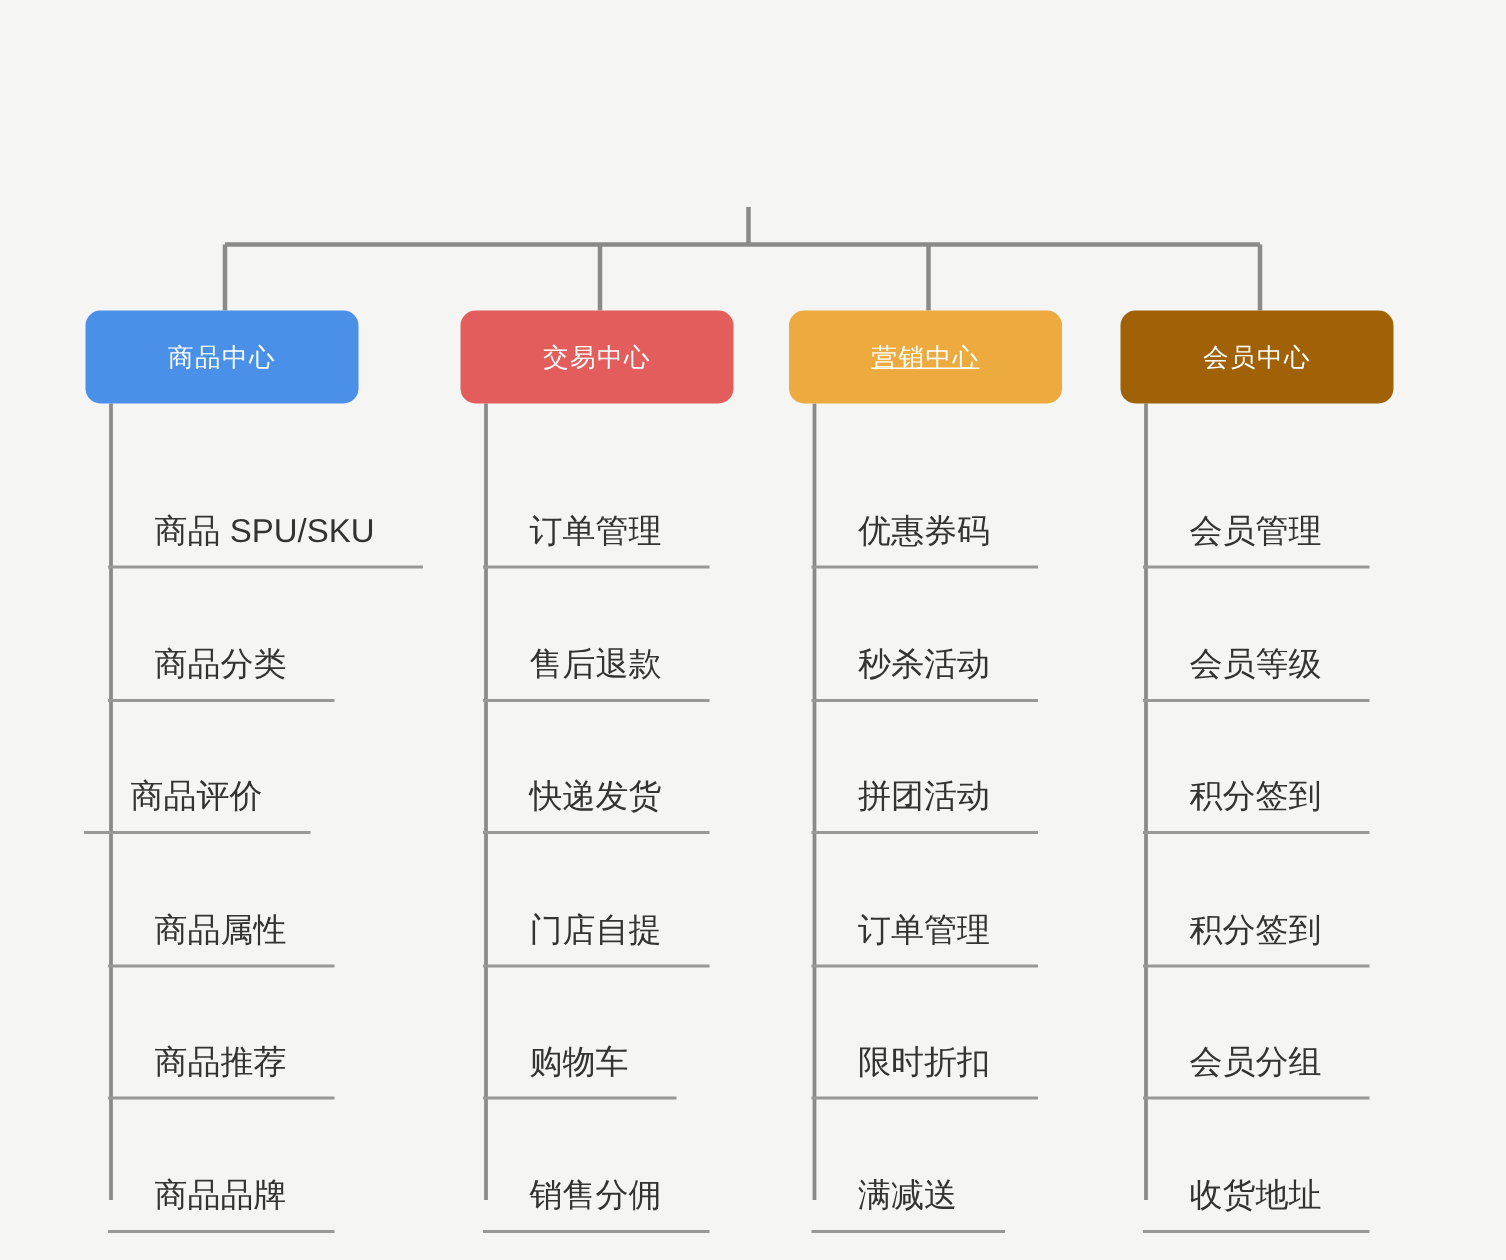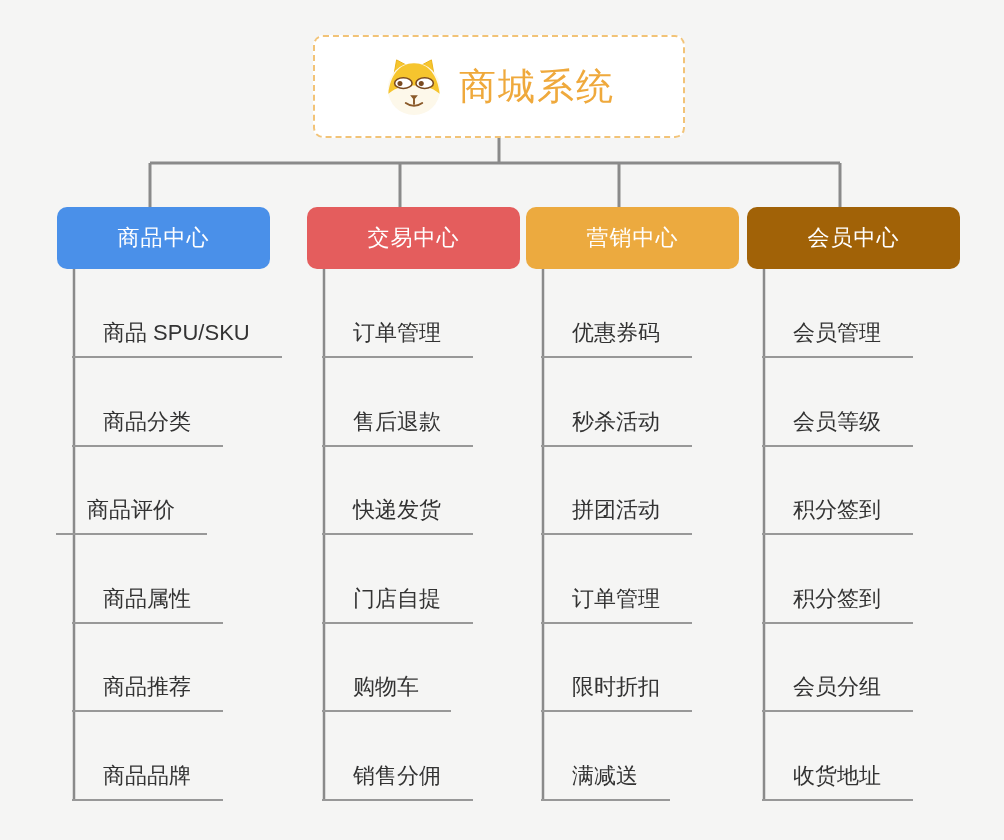--- a/index.html
+++ b/index.html
@@ -12,31 +12,31 @@
 
   .root-node {
     position:absolute; left:313px; top:35px; width:372px; height:103px;
     background:#ffffff; border:2px dashed #f2c377; border-radius:10px;
     display:flex; align-items:center; justify-content:center; gap:14px;
     z-index:3;
   }
   .root-title { font-size:37px; letter-spacing:2px; color:#efa93c; }
 
   .branch-header {
-    position:absolute; width:213px; height:62px; border-radius:10px;
+    position:absolute; width:182px; height:62px; border-radius:10px;
     display:flex; align-items:center; justify-content:center;
-    color:#ffffff; font-size:22px; letter-spacing:1px; z-index:3;
+    color:#ffffff; font-size:17px; letter-spacing:1px; z-index:3;
   }
 
   .leaf {
     position:absolute; height:40px; z-index:2;
     display:flex; align-items:flex-end;
     padding:0 32px 8px 31px;
     border-bottom:2px solid #989898;
-    font-size:22px; color:#333333; white-space:nowrap;
+    font-size:22px; color:#333333; white-space:nowrap;margin-top:21px;
   }
 
   .dog-icon { width:62px; height:60px; display:inline-block; flex:0 0 auto; }
 </style>
 </head>
 <body>
 
 <div class="canvas">
 
   <svg class="connectors" width="1004" height="840" id="connector-svg">
@@ -45,60 +45,41 @@
       <line x1="150" y1="163" x2="150" y2="207" stroke="#8a8a8a" stroke-width="3"></line>
       <line x1="74" y1="269" x2="74" y2="800" stroke="#8a8a8a" stroke-width="2.5"></line>
       <line x1="400" y1="163" x2="400" y2="207" stroke="#8a8a8a" stroke-width="3"></line>
       <line x1="324" y1="269" x2="324" y2="800" stroke="#8a8a8a" stroke-width="2.5"></line>
       <line x1="619" y1="163" x2="619" y2="207" stroke="#8a8a8a" stroke-width="3"></line>
       <line x1="543" y1="269" x2="543" y2="800" stroke="#8a8a8a" stroke-width="2.5"></line>
       <line x1="840" y1="163" x2="840" y2="207" stroke="#8a8a8a" stroke-width="3"></line>
       <line x1="764" y1="269" x2="764" y2="800" stroke="#8a8a8a" stroke-width="2.5"></line>
     </svg>
 
-  <div class="root-node">
-    <span class="dog-icon">
-      <svg viewBox="0 0 64 62" width="62" height="60">
-        <path d="M11 20 L14 3 L29 11 Z" fill="#f6c52e" stroke="#eab117" stroke-width="1"></path>
-        <path d="M53 20 L50 3 L35 11 Z" fill="#f6c52e" stroke="#eab117" stroke-width="1"></path>
-        <circle cx="32" cy="33" r="27" fill="#fdf8ea"></circle>
-        <path d="M5.5 38 C7.5 19 17 6.5 32 6.5 C47 6.5 56.5 19 58.5 38
-                 C50 31 42 29.5 32 29.5 C22 29.5 14 31 5.5 38 Z" fill="#f6c52e"></path>
-        <ellipse cx="21" cy="27" rx="9" ry="5.5" fill="#ffffff" stroke="#7a4a21" stroke-width="1.6"></ellipse>
-        <ellipse cx="43" cy="27" rx="9" ry="5.5" fill="#ffffff" stroke="#7a4a21" stroke-width="1.6"></ellipse>
-        <circle cx="17.5" cy="27.5" r="2.6" fill="#7a4a21"></circle>
-        <circle cx="39.5" cy="27.5" r="2.6" fill="#7a4a21"></circle>
-        <path d="M28 39.5 L36 39.5 L32 44.5 Z" fill="#8a5a2a"></path>
-        <path d="M32 44 L32 48.5" stroke="#8a5a2a" stroke-width="2" stroke-linecap="round"></path>
-        <path d="M23.5 47.5 Q32 53.5 40.5 47.5" stroke="#8a5a2a" stroke-width="2" fill="none" stroke-linecap="round"></path>
-      </svg>
-    </span>
-    <span class="root-title">商城系统</span>
-  </div>
 
   <div id="branches">
       <div class="branch-header" style="left: 57px; top: 207px; background: rgb(74, 144, 233);">
         <span>商品中心</span>
       </div>
       <div class="leaf" style="left: 72px; top: 318px;">商品 SPU/SKU</div>
       <div class="leaf" style="left: 72px; top: 407px;">商品分类</div>
       <div class="leaf" style="left: 56px; top: 495px;">商品评价</div>
       <div class="leaf" style="left: 72px; top: 584px;">商品属性</div>
       <div class="leaf" style="left: 72px; top: 672px;">商品推荐</div>
       <div class="leaf" style="left: 72px; top: 761px; font-family: Liberation Mono, monospace;">商品品牌</div>
       <div class="branch-header" style="left: 307px; top: 207px; background: rgb(228, 93, 93);">
         <span>交易中心</span>
       </div>
       <div class="leaf" style="left: 322px; top: 318px;">订单管理</div>
       <div class="leaf" style="left: 322px; top: 407px;">售后退款</div>
       <div class="leaf" style="left: 322px; top: 495px;">快递发货</div>
       <div class="leaf" style="left: 322px; top: 584px;">门店自提</div>
       <div class="leaf" style="left: 322px; top: 672px;">购物车</div>
       <div class="leaf" style="left: 322px; top: 761px;">销售分佣</div>
-      <div class="branch-header" style="left: 526px; top: 207px; background: rgb(236, 170, 63);">
+      <div class="branch-header" style="left: 526px; top: 207px; background: rgb(236, 170, 63); text-decoration: underline;">
         <span>营销中心</span>
       </div>
       <div class="leaf" style="left: 541px; top: 318px;">优惠券码</div>
       <div class="leaf" style="left: 541px; top: 407px;">秒杀活动</div>
       <div class="leaf" style="left: 541px; top: 495px;">拼团活动</div>
       <div class="leaf" style="left: 541px; top: 584px;">订单管理</div>
       <div class="leaf" style="left: 541px; top: 672px;">限时折扣</div>
       <div class="leaf" style="left: 541px; top: 761px;">满减送</div>
       <div class="branch-header" style="left: 747px; top: 207px; background: #a16207;">
         <span>会员中心</span>

